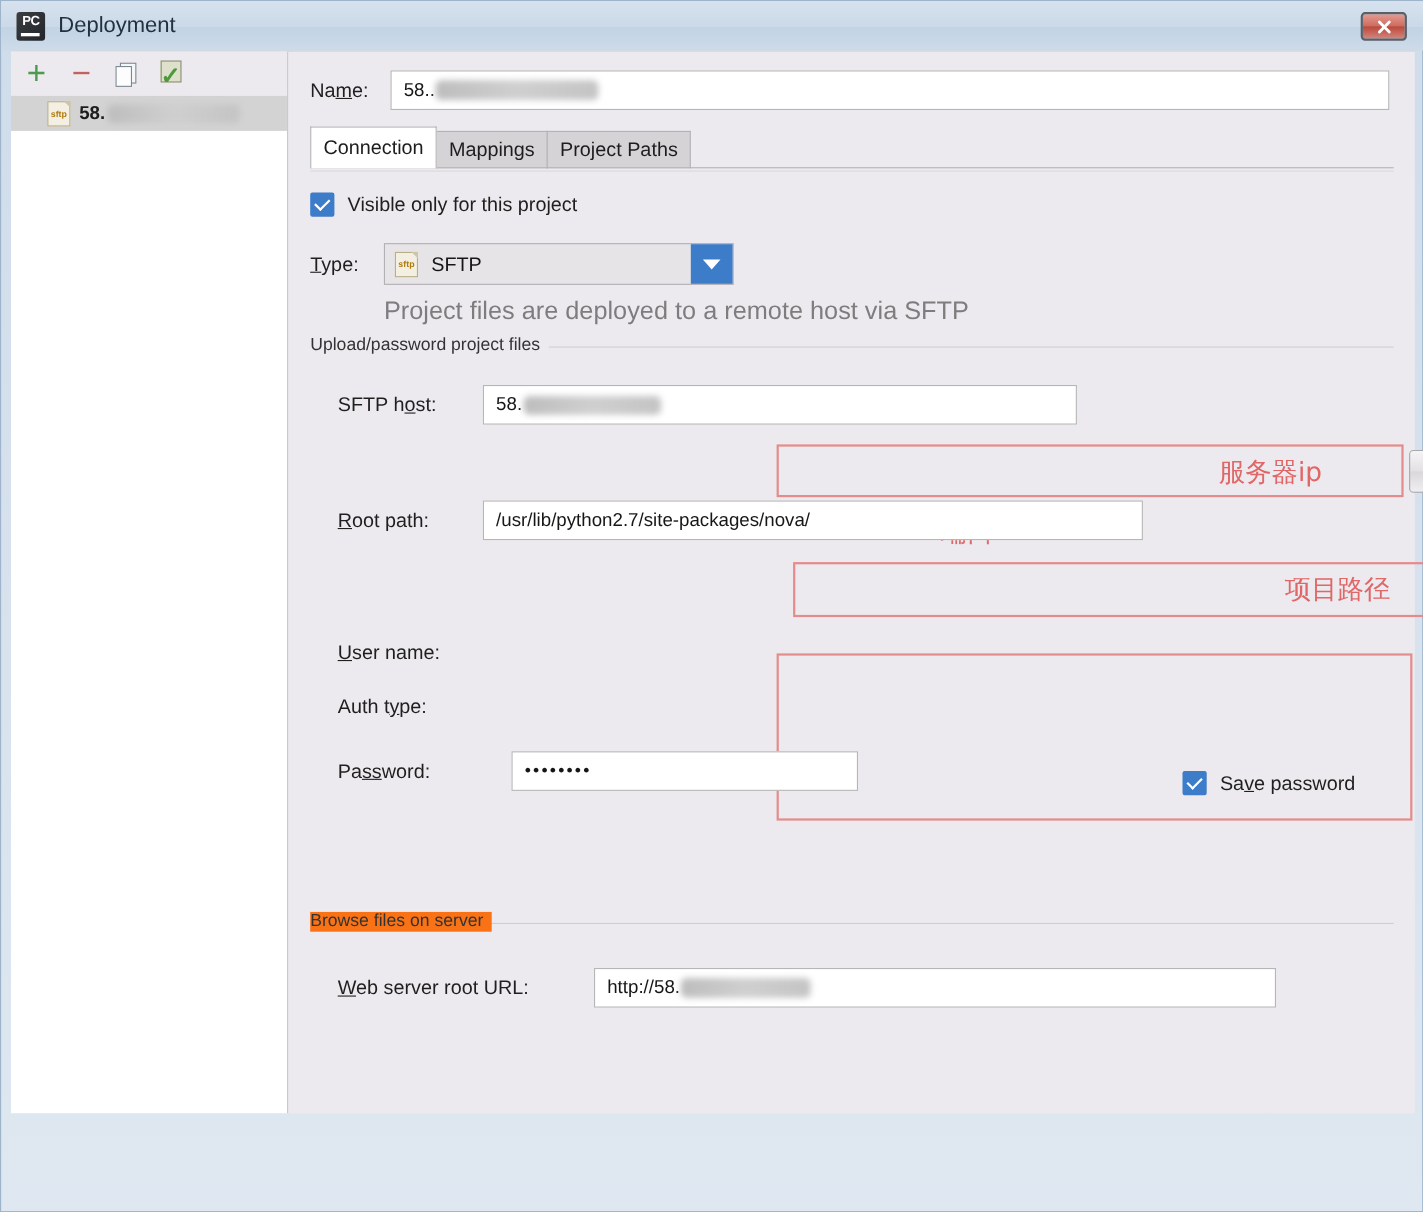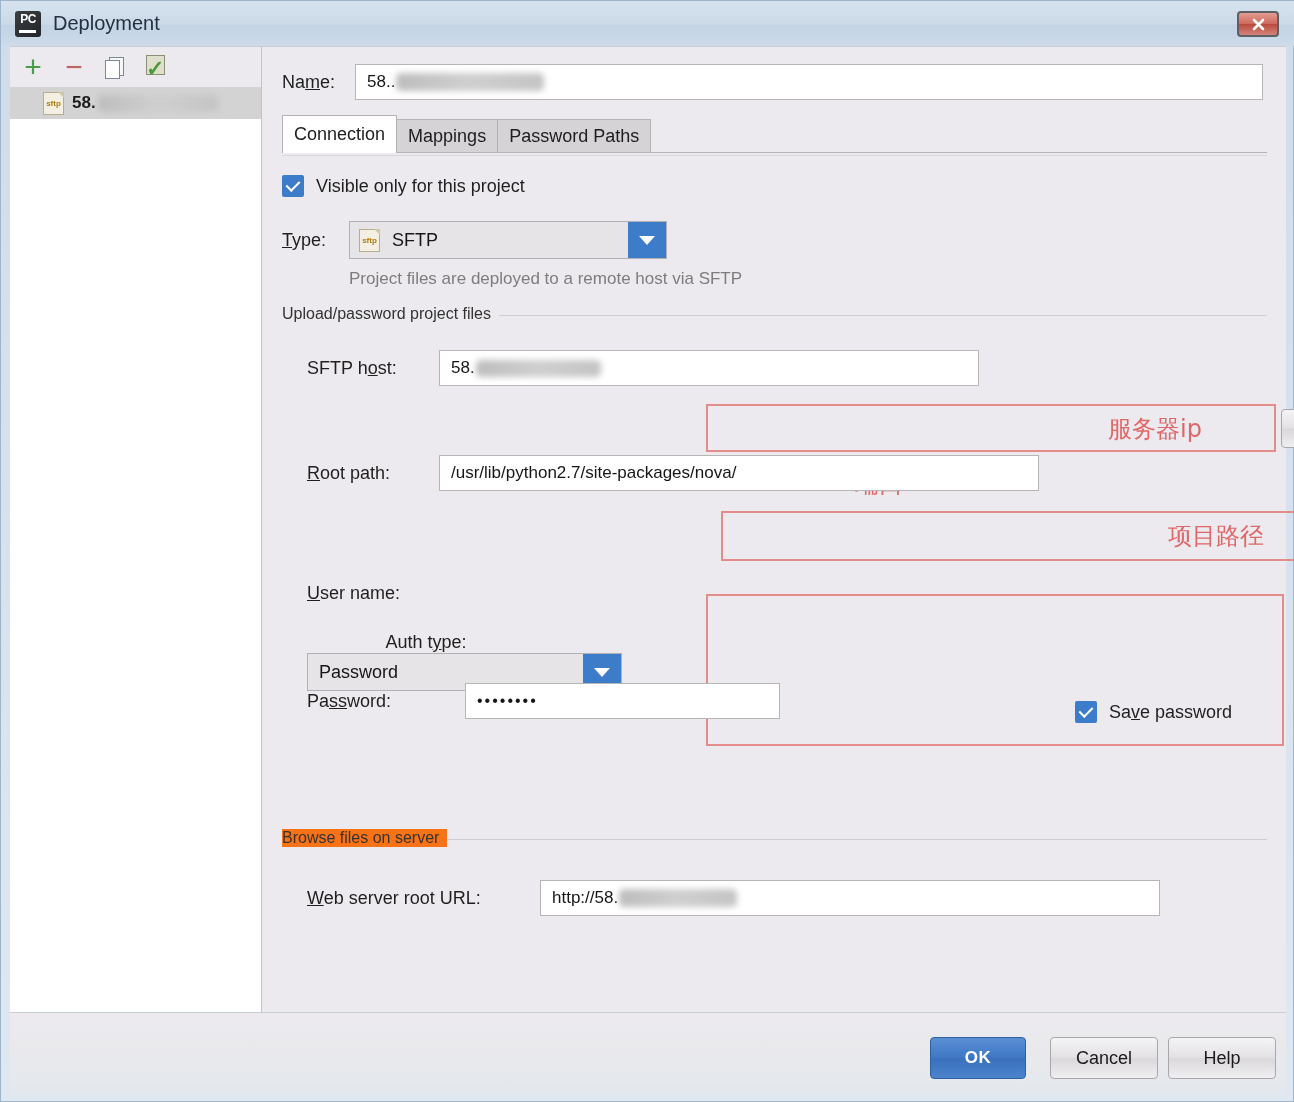--- a/index.html
+++ b/index.html
@@ -307,21 +307,21 @@
   }
   .combo-arrow:after {
     content: "";
     border-left: 8px solid transparent;
     border-right: 8px solid transparent;
     border-top: 9px solid #ffffff;
   }
   #type-hint {
     position: absolute;
     left: 86px; top: 222px;
-    font-size: 17px;
+    font-size: 23px;
     color: #7d7d7d;
   }
 
   
   #grp1-label {
     position: absolute;
     left: 19px; top: 258px;
     font-size: 16px; color: #333;
     background: #eceaee;
     padding-right: 8px;
@@ -562,21 +562,21 @@
         <div id="name-label">Na<span class="u">m</span>e:</div>
         <div id="name-input">
           <span>58..</span>
           <span class="blur" style="width:148px;height:18px;margin-left:1px;"></span>
         </div>
       </div>
 
       <div id="tabs">
         <div class="tab active">Connection</div>
         <div class="tab">Mappings</div>
-        <div class="tab">Password Paths</div>
+        <div class="tab">Project Paths</div>
       </div>
       <div id="tabs-rule"></div>
       <div id="tabs-rule2"></div>
 
       <div id="visible-row">
         <span class="cbox"></span>
         <span id="visible-label">Visible only for this project</span>
       </div>
 
       <div id="type-row">
@@ -613,24 +613,20 @@
       <div id="root-ann">项目路径</div>
 
       <div id="login-redbox"></div>
 
       <div class="frow" id="user-row">
         <span class="flabel" id="user-label"><span class="u">U</span>ser name:</span>
       </div>
 
       <div class="frow" id="auth-row">
         <span class="flabel" id="auth-label">Auth t<span class="u">y</span>pe:</span>
-        <span id="auth-combo">
-          <span>Password</span>
-          <span class="combo-arrow"></span>
-        </span>
       </div>
 
       <div class="frow" id="pass-row">
         <span class="flabel" id="pass-label">Pa<span class="u">ss</span>word:</span>
         <span class="finput" id="pass-input">••••••••</span>
       </div>
       <div id="savepass-row">
         <span class="cbox"></span>
         <span id="savepass-label">Sa<span class="u">v</span>e password</span>
       </div>
@@ -643,19 +639,14 @@
         <span class="flabel" id="web-label"><span class="u">W</span>eb server root URL:</span>
         <span class="finput" id="web-input">
           <span>http://58.</span>
           <span class="blur" style="width:118px;height:18px;margin-left:1px;"></span>
         </span>
       </div>
 
     </div>
   </div>
 
-  <div id="footer">
-    <div id="ok-btn">OK</div>
-    <div class="btn" id="cancel-btn">Cancel</div>
-    <div class="btn" id="help-btn">Help</div>
-  </div>
 
 </div>
 
 </body></html>

